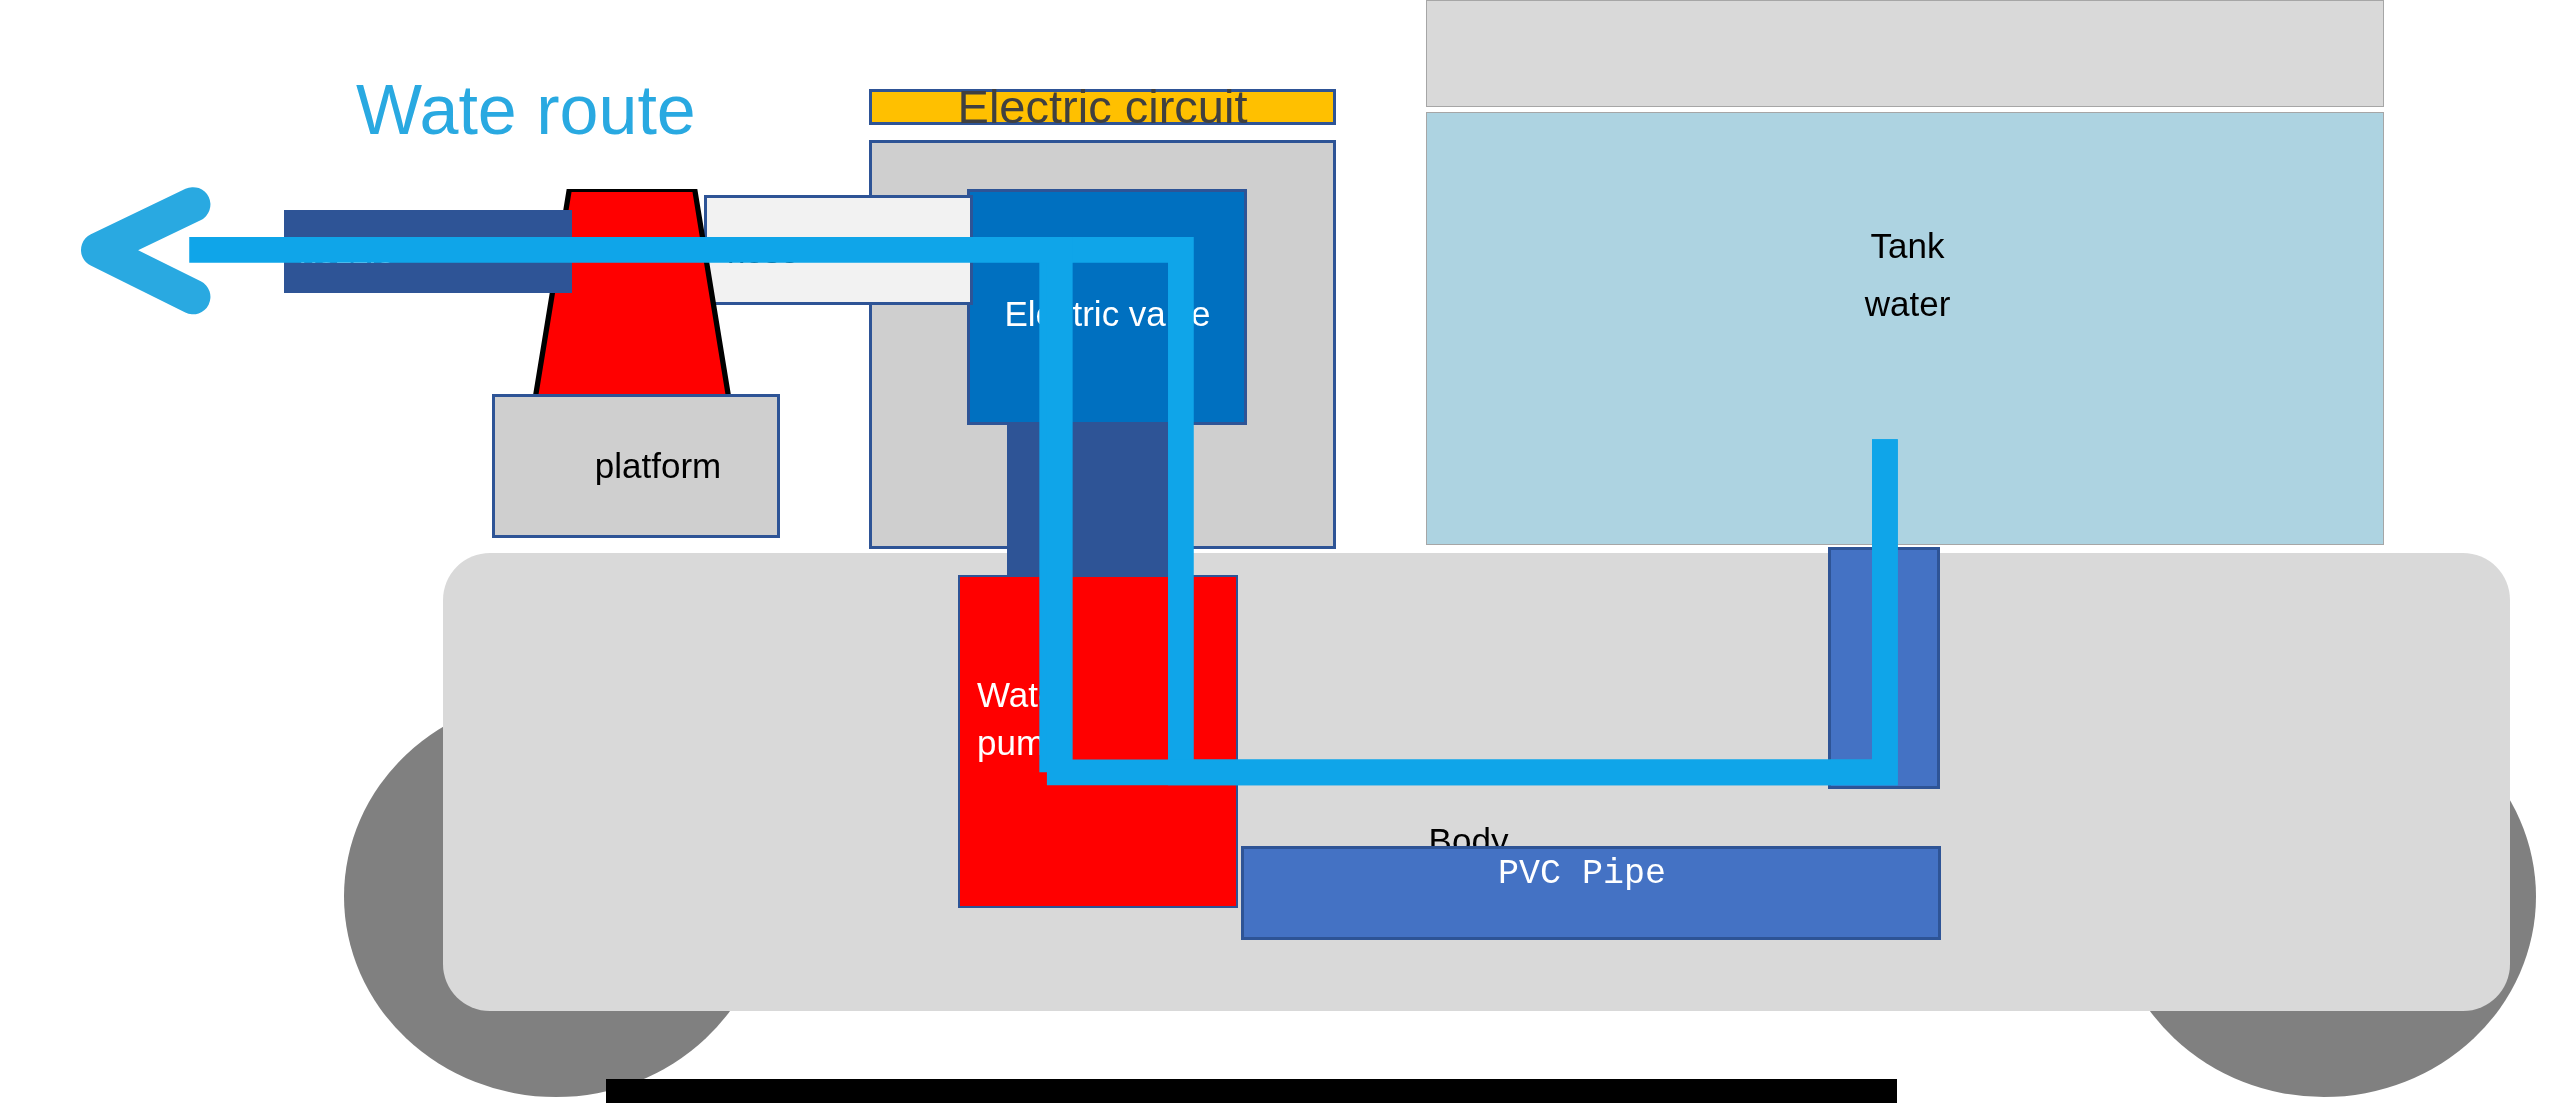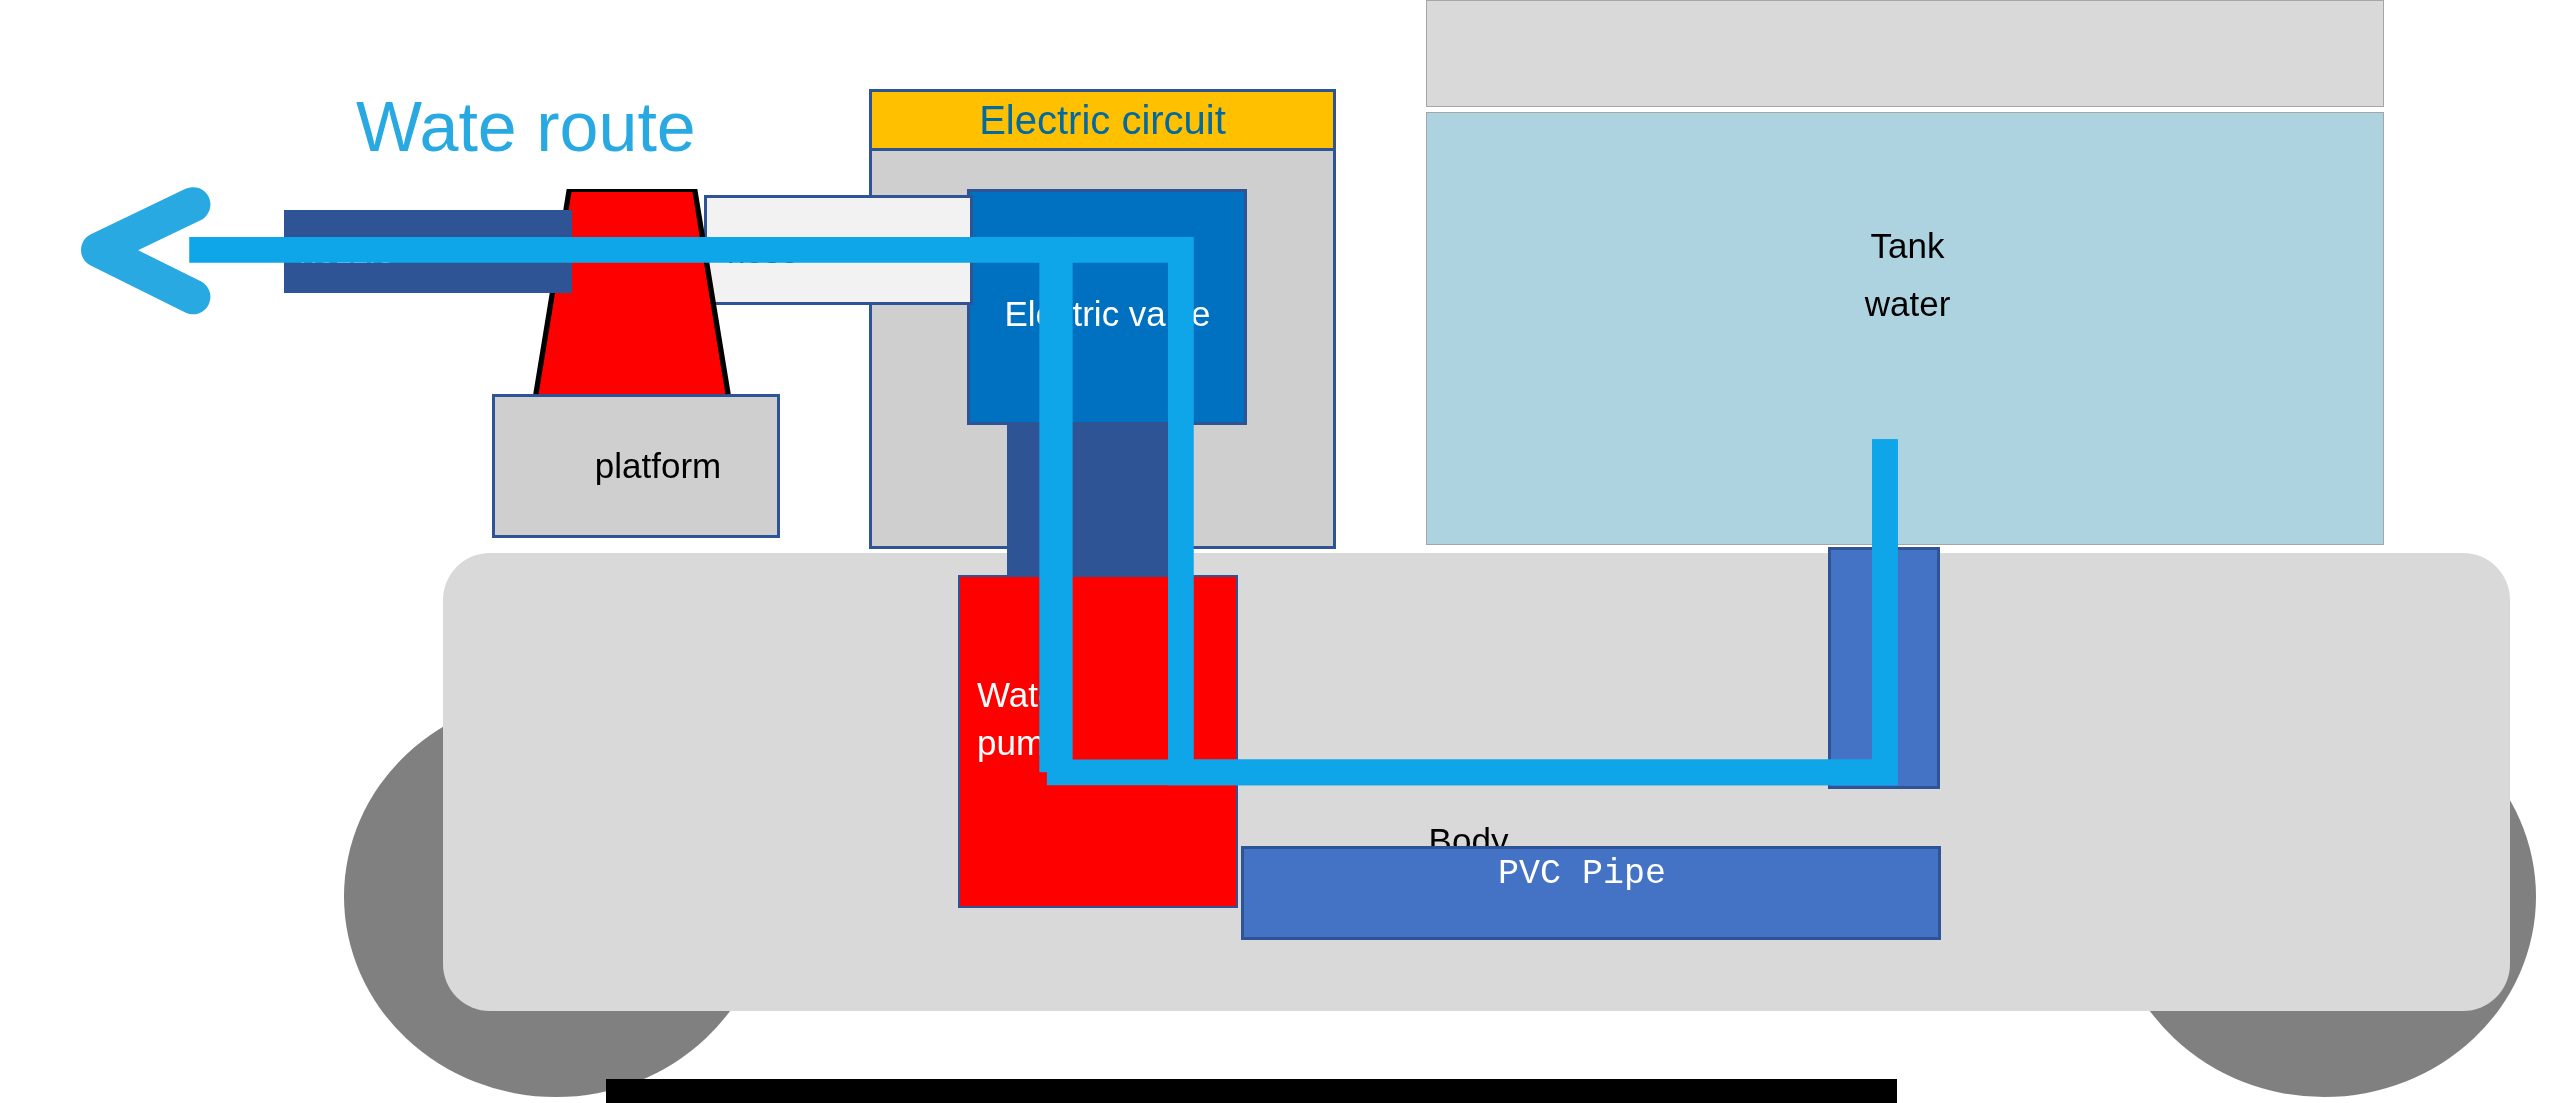--- a/index.html
+++ b/index.html
@@ -8,21 +8,21 @@
 
   .stage{position:absolute;left:0;top:0;width:2576px;height:1104px;}
 
   .abs{position:absolute;box-sizing:border-box;}
 
   
   .lbl{display:flex;align-items:center;justify-content:center;
        text-align:center;line-height:1.25;}
 
   
-  #title{left:356px;top:85px;width:424px;height:83px;
+  #title{left:356px;top:68px;width:424px;height:83px;
          font-size:70px;color:#29A9E1;letter-spacing:0px;
          display:flex;align-items:center;justify-content:flex-start;}
 
   
   #wheel-left{left:344px;top:696px;width:424px;height:401px;
               background:#808080;border-radius:50%;}
   #wheel-right{left:2112px;top:696px;width:424px;height:401px;
                background:#808080;border-radius:50%;}
   #body{left:443px;top:553px;width:2067px;height:458px;
         background:#D9D9D9;border-radius:47px;}
@@ -55,23 +55,23 @@
               align-items:flex-start;}
   #pump-label span{display:block;margin:2.3px 0;}
 
   
   #riser-vert{left:1007px;top:413px;width:182px;height:174px;
               background:#2E5496;}
 
   
   #ec-panel{left:869px;top:140px;width:467px;height:409px;
             background:#CFCFCF;border:3.8px solid #2E5496;}
-  #ec-header{left:869px;top:89px;width:467px;height:62px;
+  #ec-header{left:869px;top:89px;width:467px;height:36px;
              background:#FFC000;border:3.8px solid #2E5496;
-             font-size:40px;color:#0369a1;}
+             font-size:47px;color:#404040;}
 
   
   #valve{left:967px;top:189px;width:280px;height:236px;
          background:#0070C0;border:3px solid #2E5496;}
   #valve-label{left:977px;top:291px;width:261px;height:45px;
                font-size:35px;color:#ffffff;}
 
   
   #hose{left:704px;top:195px;width:269px;height:110px;
         background:#F2F2F2;border:3.8px solid #2E5496;}

